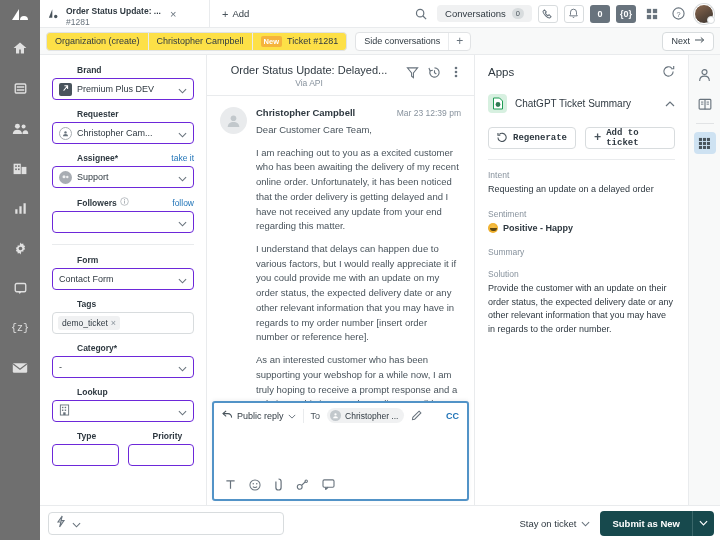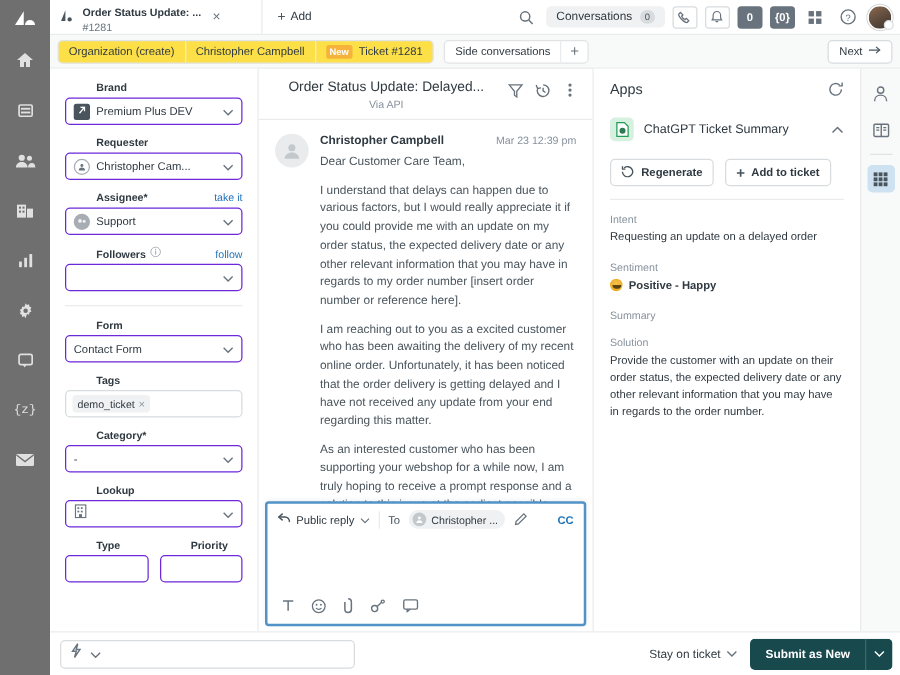--- a/index.html
+++ b/index.html
@@ -219,21 +219,21 @@
     overflow: hidden;
   }
   .apps-head { display: flex; align-items: center; justify-content: space-between; margin-bottom: 16px; }
   .apps-title { font-size: 11.5px; color: #2f3941; }
   .app-row { display: flex; align-items: center; gap: 8px; }
   .app-ico {
     width: 19px; height: 19px; border-radius: 4px; background: #d7f0e0;
     display: flex; align-items: center; justify-content: center; flex: 0 0 19px;
   }
   .app-name { flex: 1; font-size: 10px; color: #2f3941; }
-  .app-btns { display: flex; gap: 9px; margin: 14px 0 10px 0; }
+  .app-btns { display: flex; gap: 9px; margin: 14px 0 10px 0; font-family: Liberation Mono, monospace; }
   .btn-out {
     border: 1px solid #d8dcde; border-radius: 4px; background: #fff;
     height: 22px; display: flex; align-items: center; gap: 5px; padding: 0 8px;
     font-size: 9px; font-weight: bold; color: #2f3941; cursor: pointer;
   }
   .apps-div { height: 1px; background: #e9ebed; margin: 0 0 10px 0; }
   .sec { margin-bottom: 12px; }
   .sec-lbl { font-size: 8.5px; color: #87929d; margin-bottom: 3px; }
   .sec-val { font-size: 9px; color: #2f3941; line-height: 1.5; }
   .sent-row { display: flex; align-items: center; gap: 5px; }
@@ -662,22 +662,22 @@
                   <circle cx="8" cy="5.6" r="3" fill="#c2c8cc"></circle>
                   <path d="M1.8 15 c0-3.4 2.8-5.4 6.2-5.4 s6.2 2 6.2 5.4z" fill="#c2c8cc"></path>
                 </svg>
             </div>
             <div class="msg-body">
               <div class="msg-top">
                 <span class="msg-author">Christopher Campbell</span>
                 <span class="msg-time">Mar 23 12:39 pm</span>
               </div>
               <div class="msg-p" style="margin-top:5px;">Dear Customer Care Team,</div>
+              <div class="msg-p">I am reaching out to you as a excited customer who has been awaiting the delivery of my recent online order. Unfortunately, it has been noticed that the order delivery is getting delayed and I have not received any update from your end regarding this matter.</div>
               <div class="msg-p">I understand that delays can happen due to various factors, but I would really appreciate it if you could provide me with an update on my order status, the expected delivery date or any other relevant information that you may have in regards to my order number [insert order number or reference here].</div>
-              <div class="msg-p">I am reaching out to you as a excited customer who has been awaiting the delivery of my recent online order. Unfortunately, it has been noticed that the order delivery is getting delayed and I have not received any update from your end regarding this matter.</div>
               <div class="msg-p">As an interested customer who has been supporting your webshop for a while now, I am truly hoping to receive a prompt response and a solution to this issue at the earliest possible time. Please let me know if</div>
             </div>
           </div>
         </div>
 
         <div class="composer">
           <div class="comp-top">
             <div class="comp-chan">
               <span>
                 <svg width="11" height="9" viewBox="0 0 12 10">

